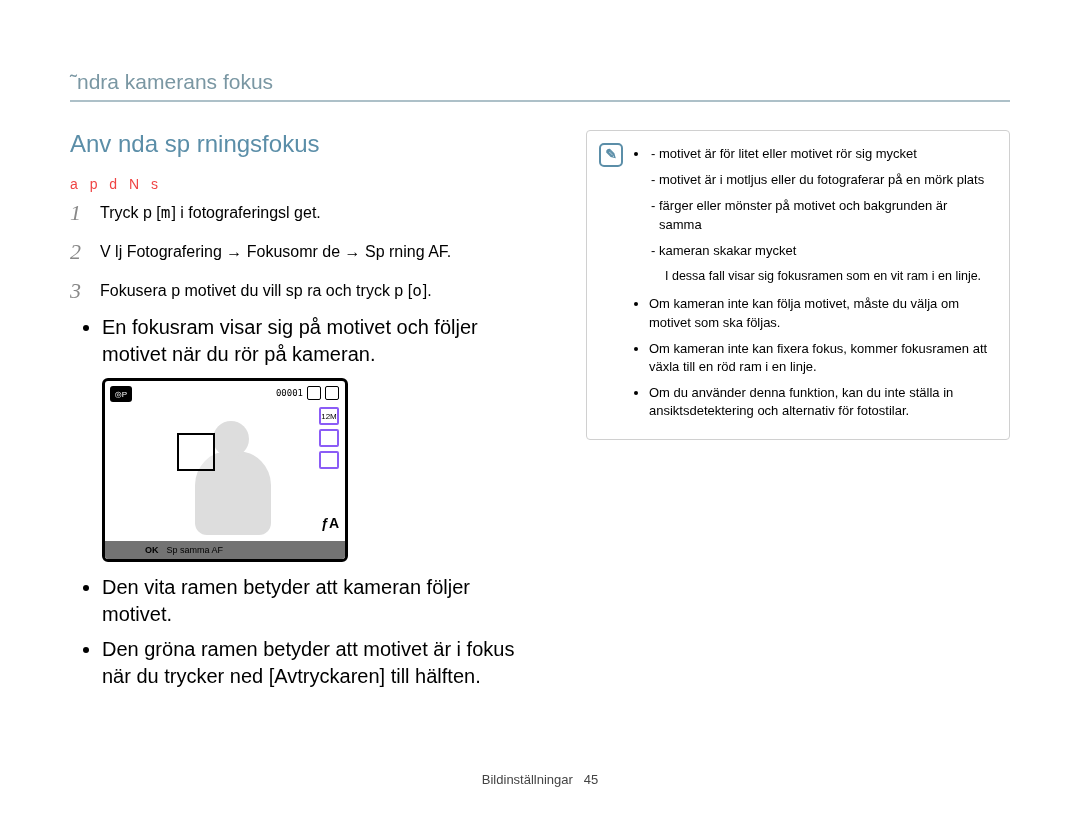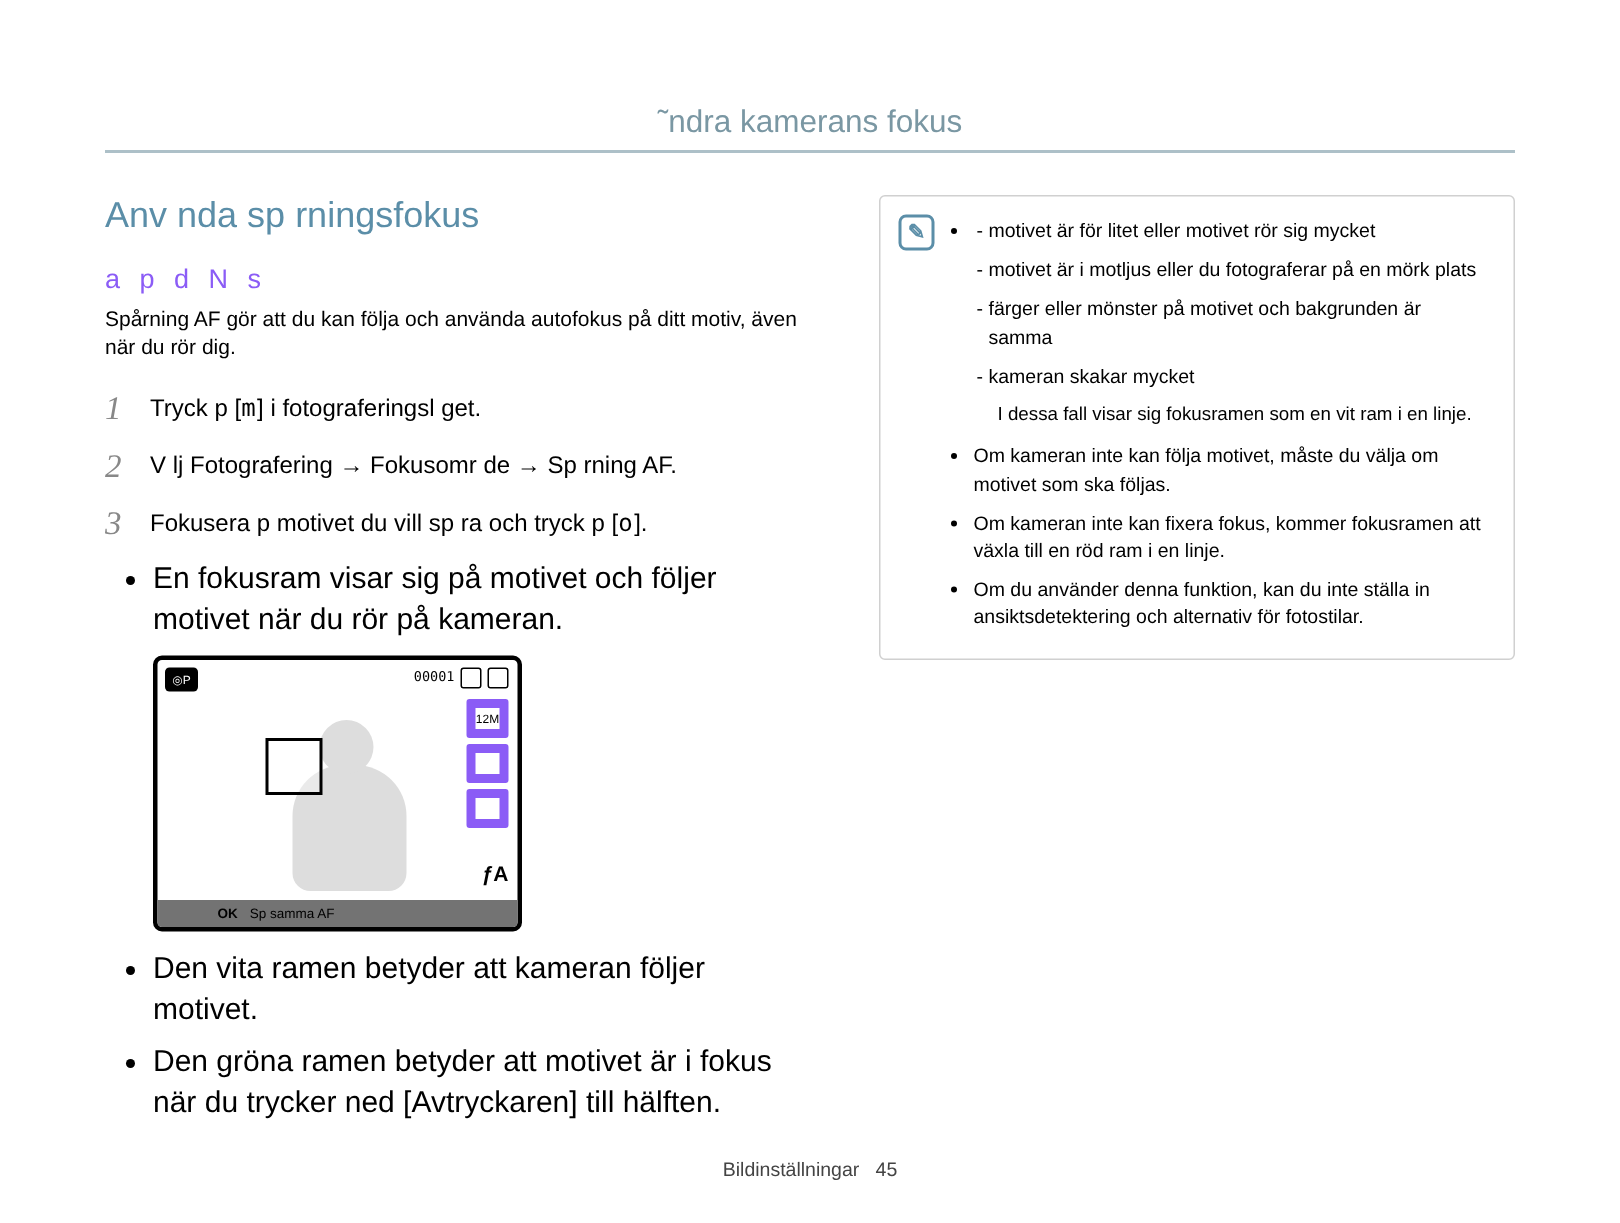--- a/index.html
+++ b/index.html
@@ -18,21 +18,20 @@
     padding: 70px 70px 30px 70px;
     position: relative;
   }
   .section-title {
     color: #7a97a3;
     font-size: 21px;
     font-weight: 400;
     border-bottom: 2px solid #adc0c8;
     padding-bottom: 6px;
     margin-bottom: 28px;
-    text-align: center;
   }
   .cols {
     display: flex;
     gap: 46px;
   }
   .col-left {
     width: 470px;
   }
   .col-right {
     flex: 1;
@@ -43,22 +42,22 @@
     gap: 18px;
     margin-bottom: 6px;
     flex-direction: column;
   }
   .heading {
     color: #5b8ea8;
     font-size: 24px;
     font-weight: 400;
   }
   .heading-modes {
-    color: #8b5cf6;
-    font-size: 18px;
+    color: #ef4444;
+    font-size: 14px;
     letter-spacing: 4px;
   }
   .intro {
     font-size: 14px;
     line-height: 1.35;
     margin-bottom: 16px;
   }
   .step {
     display: flex;
     gap: 12px;
@@ -114,21 +113,21 @@
   .lcd-left-icon {
     position: absolute; top: 5px; left: 5px;
     width: 22px; height: 16px; background: #000; border-radius: 3px;
     color: #fff; font-size: 8px; display: flex; align-items: center; justify-content: center;
   }
   .lcd-right-icons {
     position: absolute; right: 6px; top: 26px;
     display: flex; flex-direction: column; gap: 4px;
   }
   .lcd-right-icons .ri {
-    width: 16px; height: 14px; border: 6px solid #8b5cf6; border-radius: 2px;
+    width: 16px; height: 14px; border: 2px solid #8b5cf6; border-radius: 2px;
     font-size: 8px; display:flex; align-items:center; justify-content:center;
     background:#fff;
   }
   .flash-icon {
     position:absolute; right:6px; bottom:28px; font-size:14px; font-weight:bold;
   }
   .person {
     position: absolute; left: 90px; bottom: 18px;
     width: 110px; height: 120px;
   }
@@ -195,21 +194,20 @@
 
   <div class="cols">
 
     <div class="col-left">
 
       <div class="heading-row">
         <div class="heading">Anv nda sp rningsfokus</div>
         <div class="heading-modes">a p d N s</div>
       </div>
 
-      <div class="intro">Spårning AF gör att du kan följa och använda autofokus på ditt motiv, även när du rör dig.</div>
 
       <div class="step">
         <div class="step-num">1</div>
         <div class="step-body">
           <span>Tryck p  [</span><span class="bracket">m</span><span>] i fotograferingsl get.</span>
         </div>
       </div>
 
       <div class="step">
         <div class="step-num">2</div>

